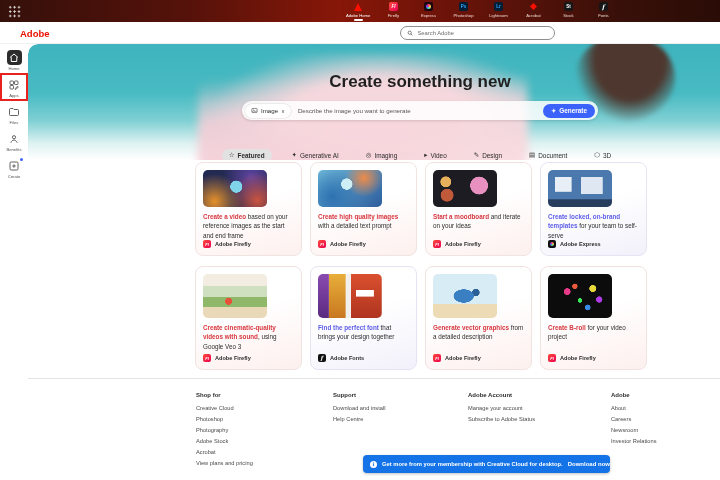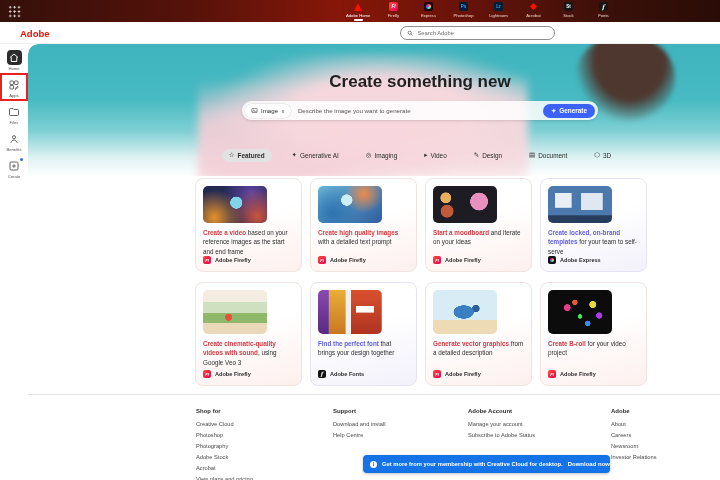--- a/index.html
+++ b/index.html
@@ -48,21 +48,21 @@
   .side-item.annotated { outline:2px solid #e8231f; outline-offset:0; }
   .side-icon { width:15px; height:15px; display:flex; align-items:center; justify-content:center; border-radius:4px; }
   .side-icon svg { width:12px; height:12px; }
   .side-icon.dark { background:#2c2c2c; }
   .side-label { font-size:4.2px; color:#555; margin-top:1px; }
   .create-dot { position:absolute; top:2px; right:3px; width:3px; height:3px; border-radius:50%; background:#3b63fb; }
 
   
   .main { position:absolute; top:44px; left:28px; right:0; bottom:0; background:#fff; overflow:hidden; border-top-left-radius:10px; }
 
-  .hero { position:relative; height:132px; overflow:hidden; border-top-left-radius:10px;
+  .hero { position:relative; height:116px; overflow:hidden; border-top-left-radius:10px;
     background:linear-gradient(180deg,#3fb4be 0%,#47bac2 42%,#7fd0d4 66%,#dff2f2 86%,#ffffff 100%); }
   .hero-cloud { position:absolute; left:170px; top:10px; width:330px; height:128px; filter:blur(4px);
     background:radial-gradient(ellipse at 55% 45%,rgba(247,216,221,.98) 0 34%,rgba(247,216,221,0) 66%),
                radial-gradient(ellipse at 22% 72%,rgba(244,205,214,.9) 0 24%,rgba(244,205,214,0) 54%),
                radial-gradient(ellipse at 82% 62%,rgba(247,216,221,.92) 0 26%,rgba(247,216,221,0) 56%); }
   .hero-hair { position:absolute; left:547px; top:-10px; width:100px; height:88px; border-radius:50%; filter:blur(2px);
     background:radial-gradient(ellipse at 55% 30%,#4e372e 0 45%,rgba(78,55,46,0) 72%); }
   .hero-inner { position:relative; height:100%; z-index:2; transform:translateX(46px); }
   .hero-title { text-align:center; padding-top:28px; font-size:17px; font-weight:bold; color:#1f1f1f; }
 

